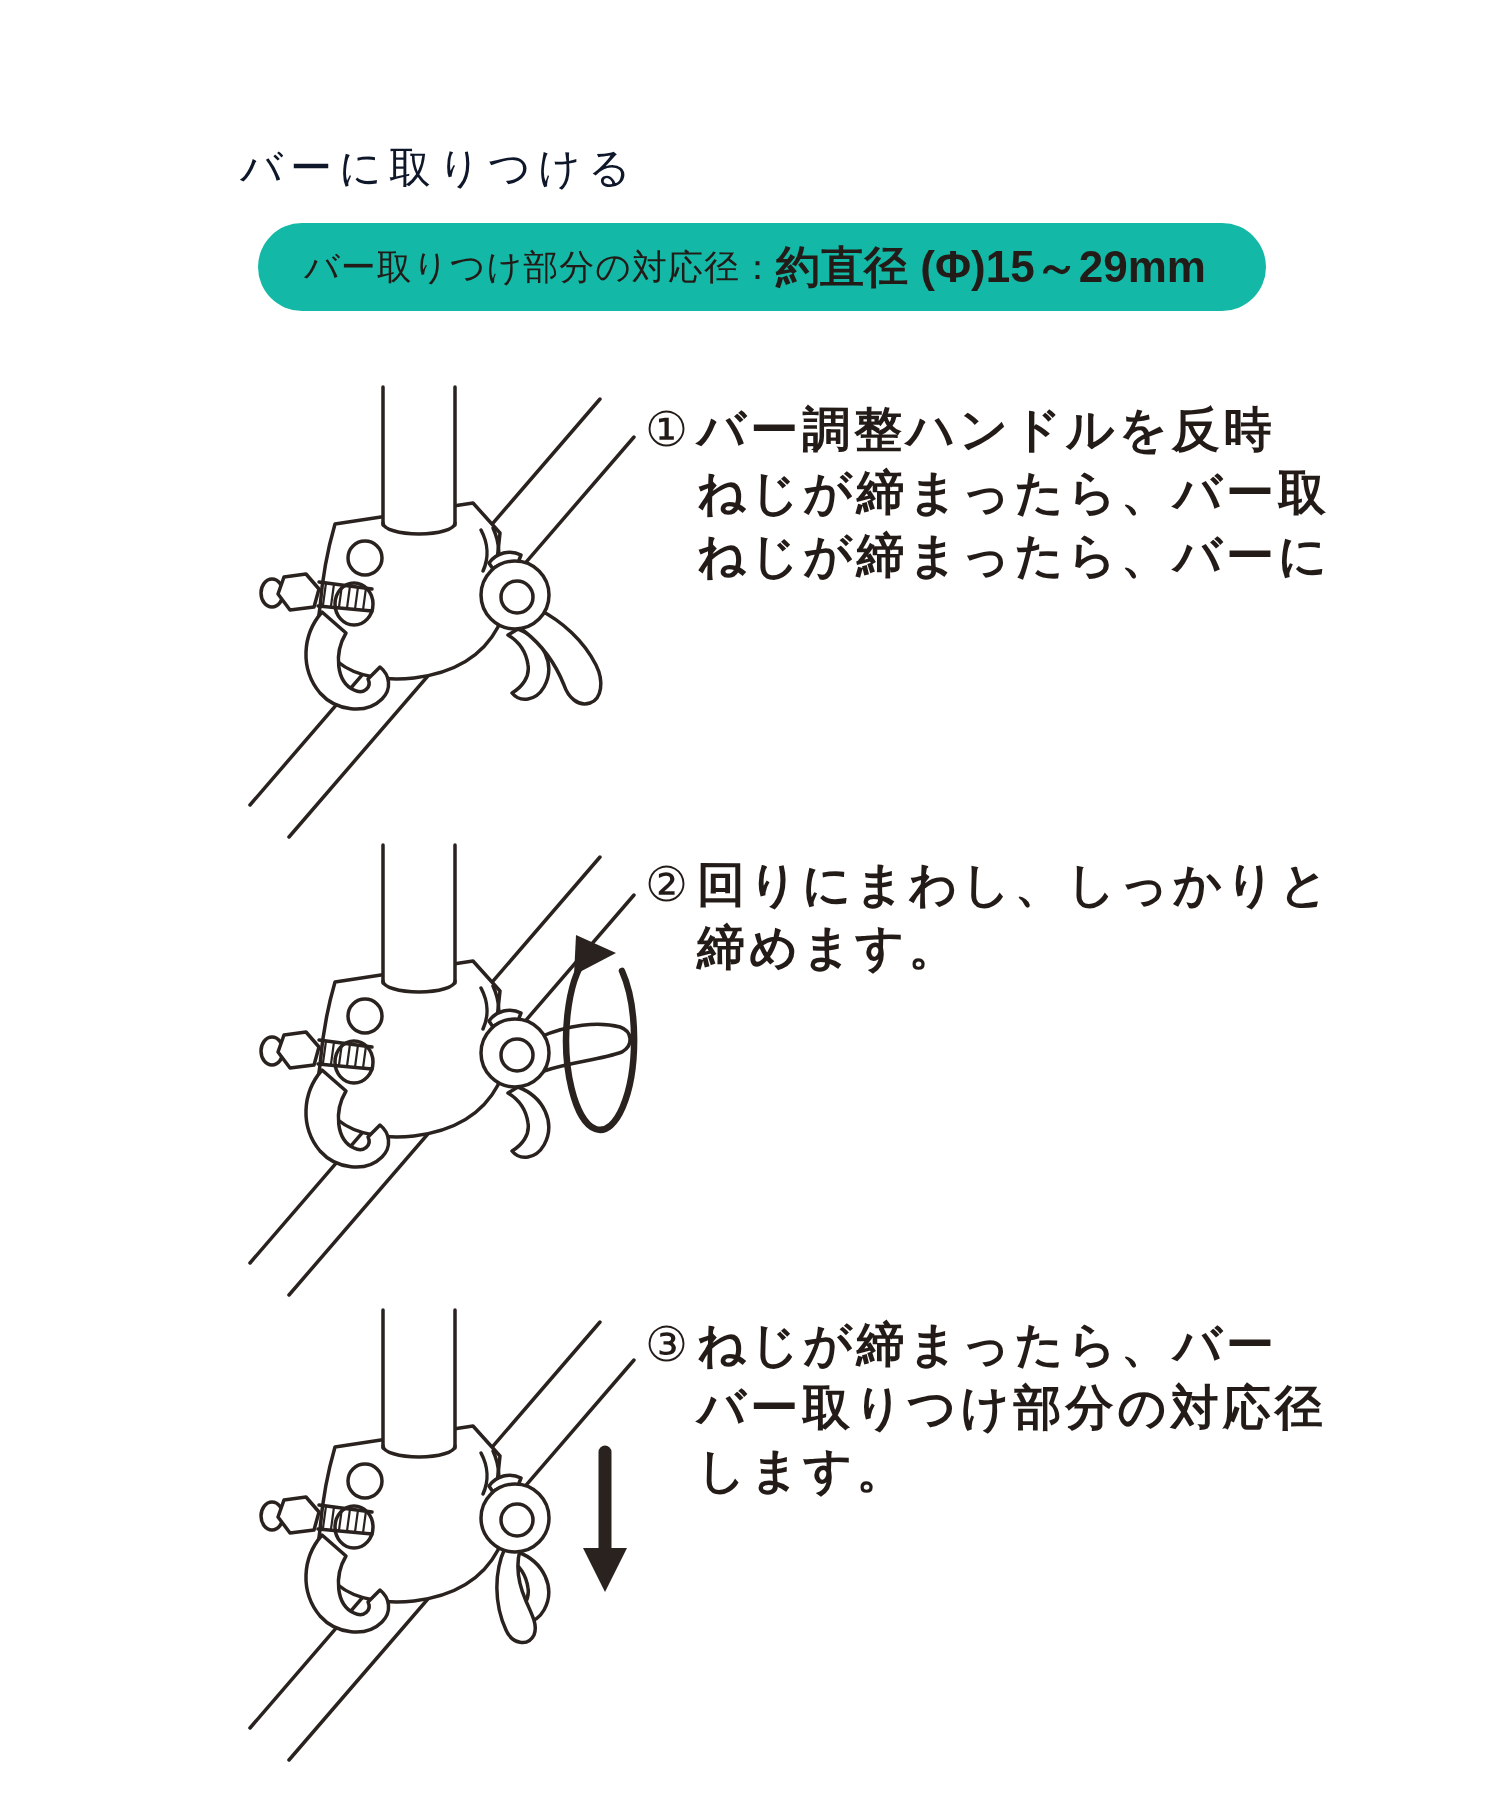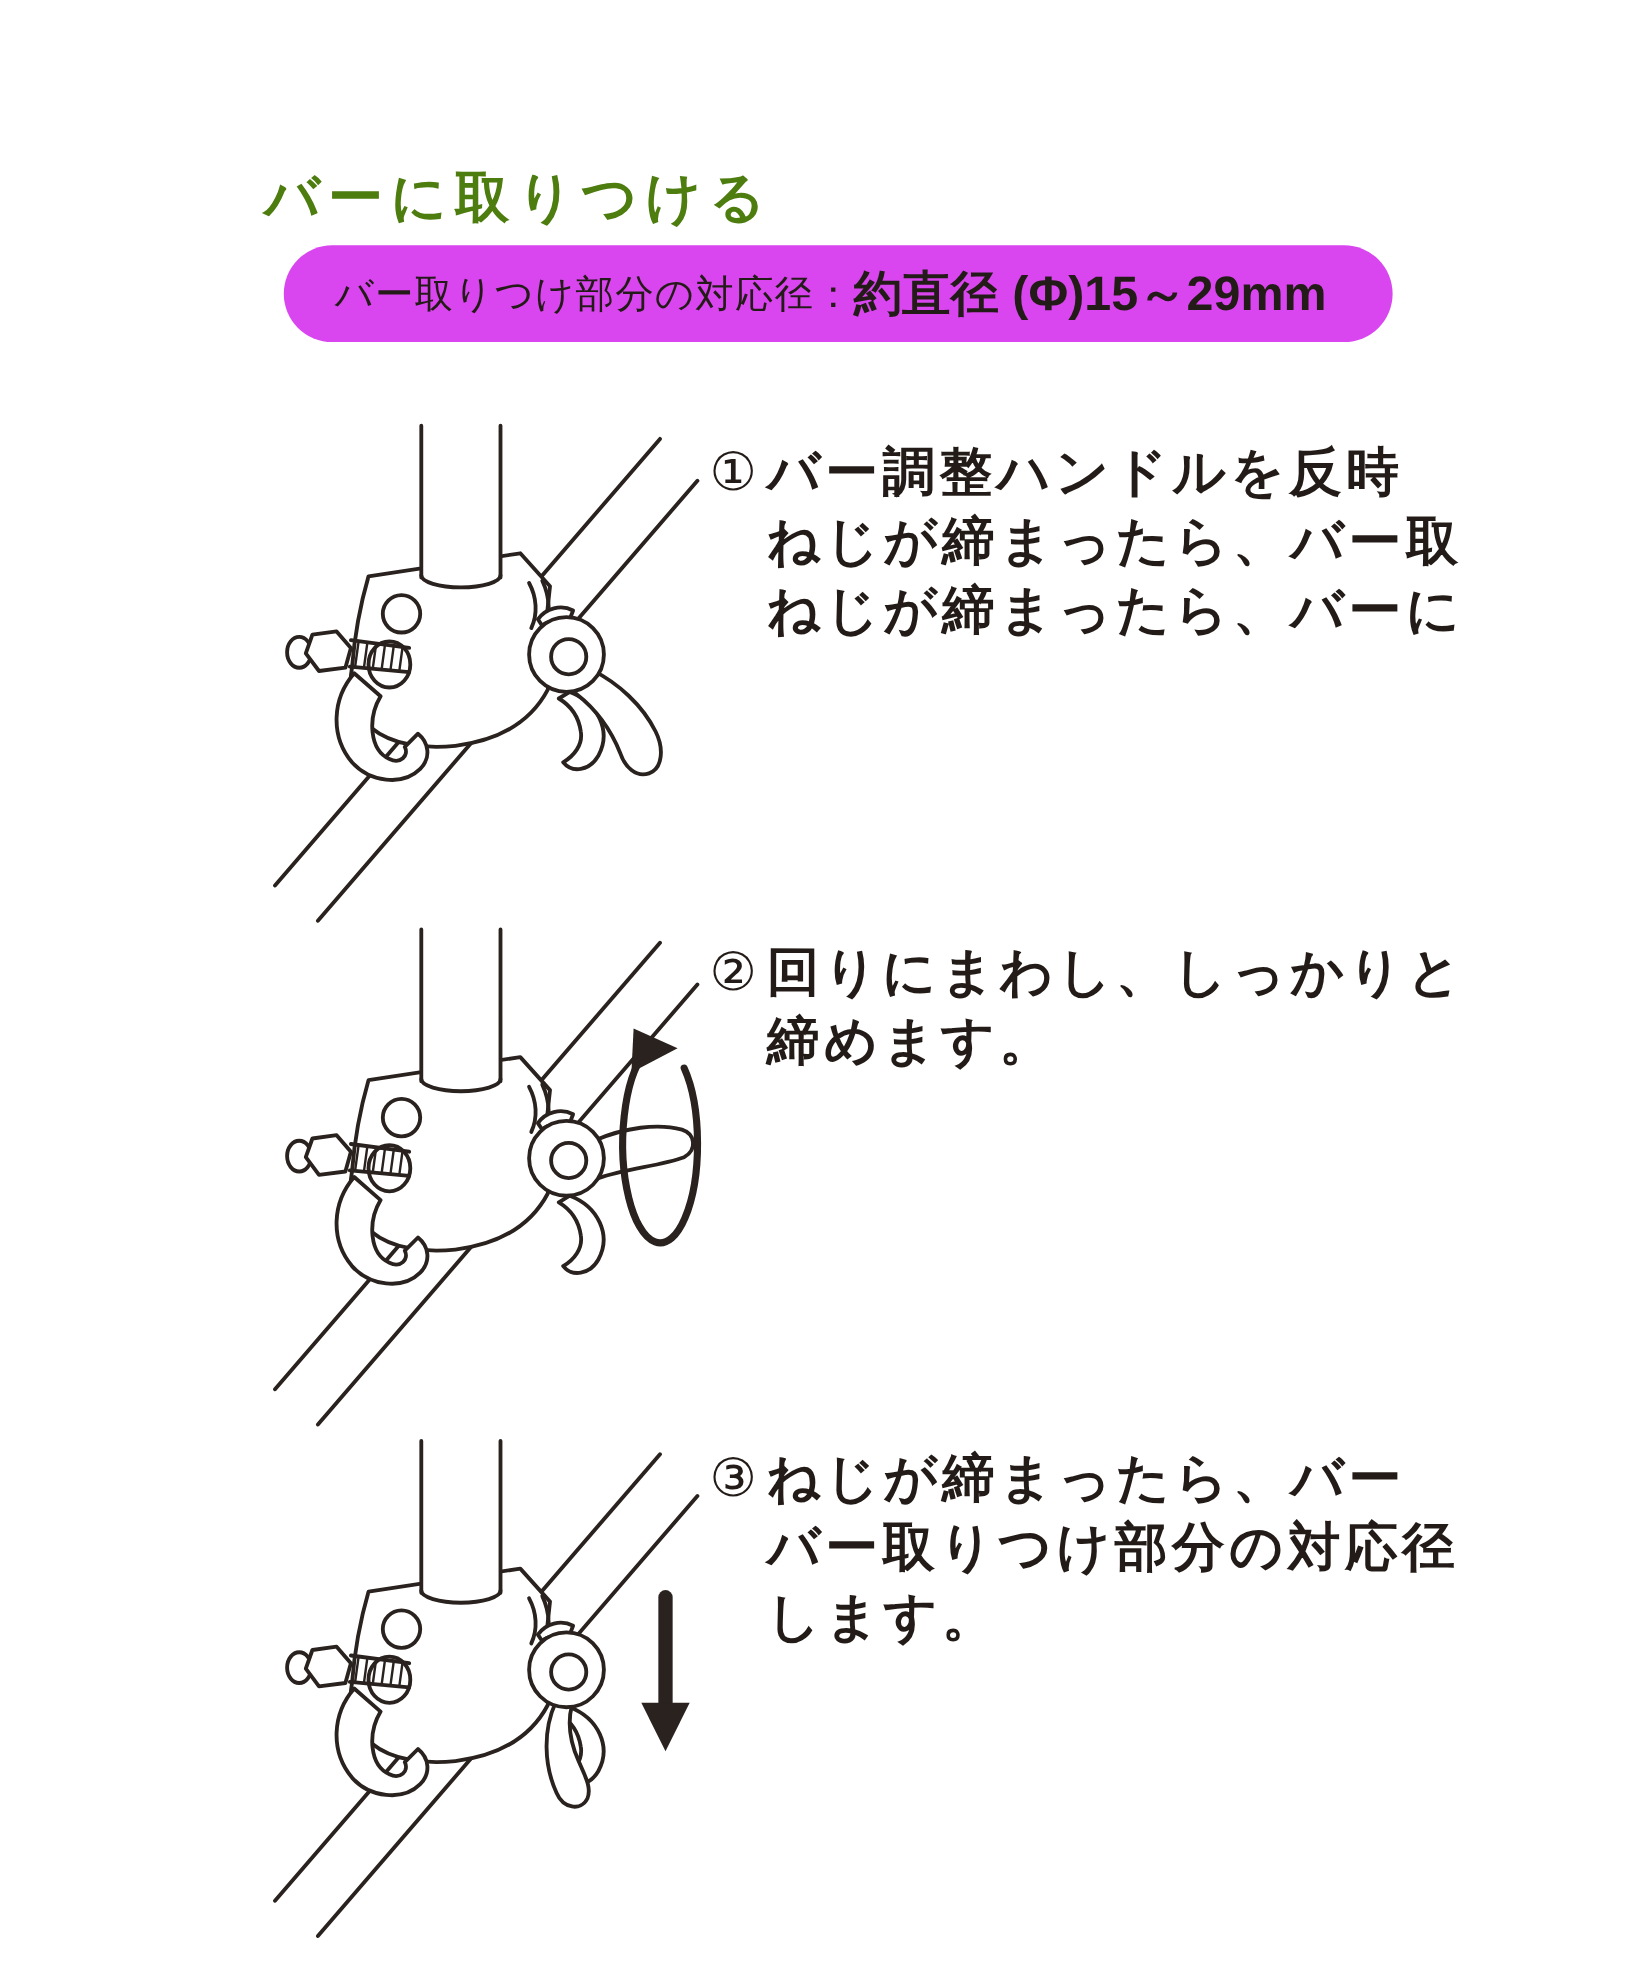--- a/index.html
+++ b/index.html
@@ -1,26 +1,26 @@
 <!DOCTYPE html>
 <html><head>
 <meta charset="utf-8">
 <style>
   html,body{margin:0;padding:0;background:#ffffff;}
   .page{
     position:relative;width:1500px;height:1800px;background:#ffffff;overflow:hidden;
     font-family:"Liberation Sans", sans-serif;color:#231b17;
   }
   .title{
-    position:absolute;left:240px;top:112px;font-size:50px;font-weight:bold;
-    letter-spacing:7px;color:#4d7c0f;white-space:nowrap;
+    position:absolute;left:240px;top:112px;font-size:42px;font-weight:normal;
+    letter-spacing:7px;color:#0f172a;white-space:nowrap;
   }
   .pill{
     position:absolute;left:258px;top:223px;width:1008px;height:88px;border-radius:44px;
-    background:#d946ef;display:flex;align-items:baseline;padding-left:46px;box-sizing:border-box;
+    background:#14b8a6;display:flex;align-items:baseline;padding-left:46px;box-sizing:border-box;
     white-space:nowrap;
   }
   .pill-label{font-size:35px;letter-spacing:1px;align-self:center;}
   .pill-value{font-size:44px;font-weight:bold;letter-spacing:0px;align-self:center;}
   .step-text{
     position:absolute;left:645px;width:700px;display:flex;
     font-size:48px;line-height:63px;letter-spacing:4px;color:#231b17;
   }
   .step-num{flex:none;width:52px;}
   .step-lines{flex:none;font-weight:bold;}

